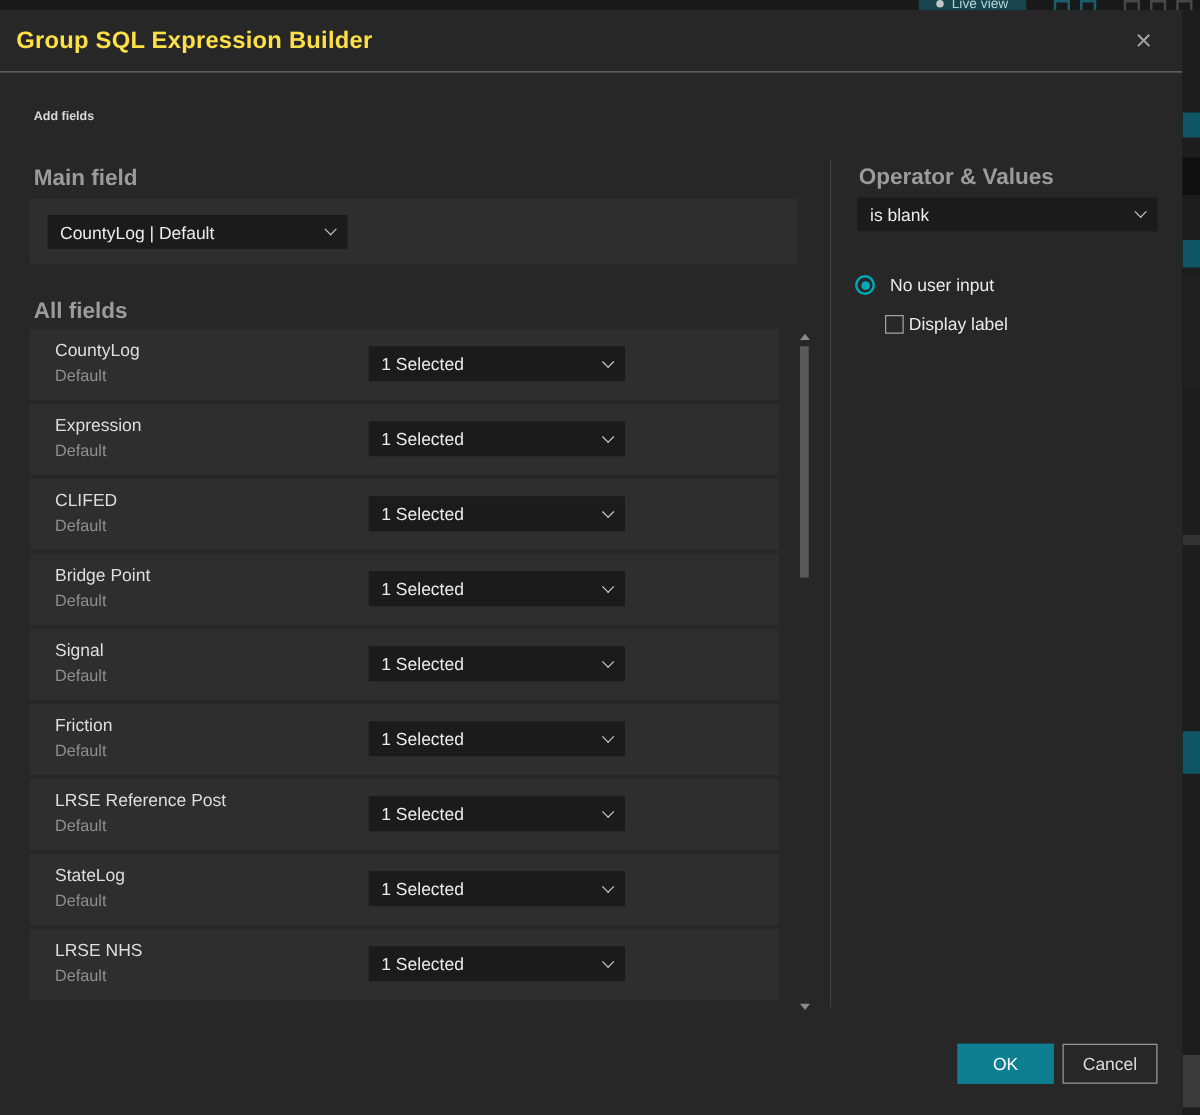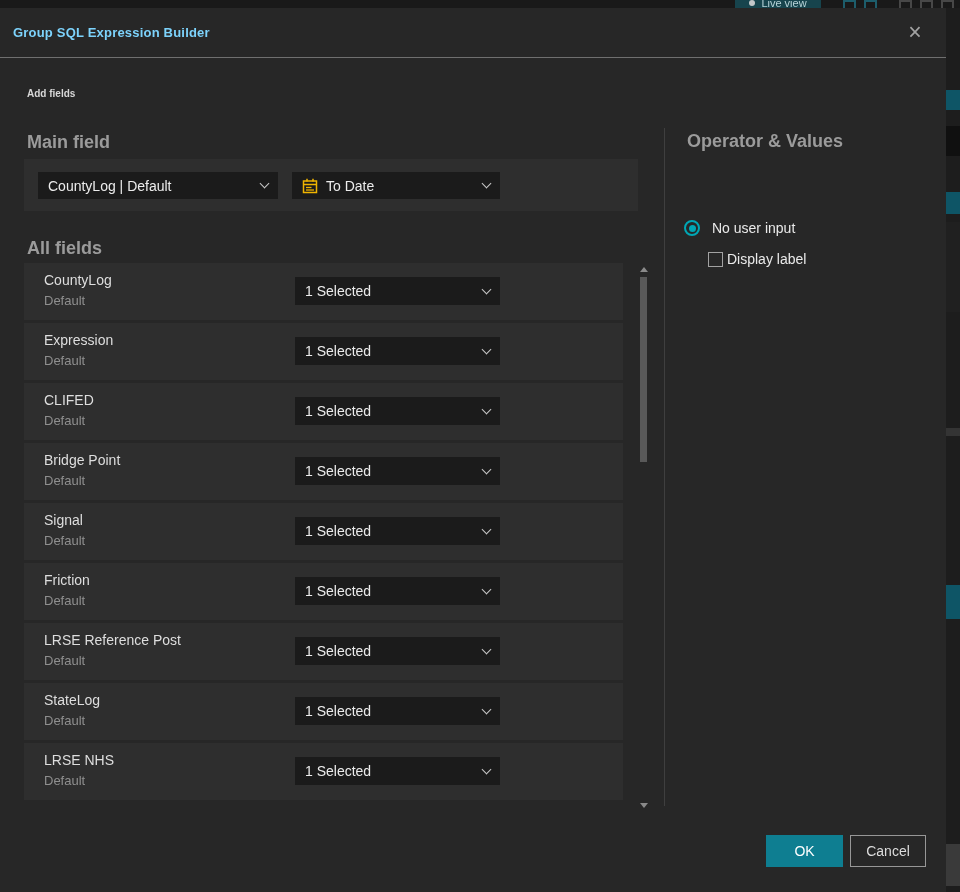--- a/index.html
+++ b/index.html
@@ -20,21 +20,21 @@
   .frag-icon { position:absolute; top:0; height:10px; border:2px solid #1d5d6b; background:transparent; }
   .frag-icon.gray { border-color:#474747; }
 
   .right-strip { position:absolute; left:946px; top:8px; width:14px; height:884px; background:#1d1d1d; z-index:3; overflow:hidden; }
   .strip-frag { position:absolute; left:0; width:14px; }
 
   
   .dialog { position:absolute; left:0; top:8px; width:946px; height:884px; background:#272727; z-index:2; }
 
   .title-bar { position:relative; height:50px; border-bottom:1px solid #6f6f6f; display:flex; align-items:center; padding:0 18px 0 13px; }
-  .title-bar h1 { font-size:13px; font-weight:600; color:#7dd3fc; letter-spacing:.2px; }
+  .title-bar h1 { font-size:19px; font-weight:600; color:#fde047; letter-spacing:.2px; }
   .close-btn { margin-left:auto; width:26px; height:26px; display:flex; align-items:center; justify-content:center;
     color:#a2a2a2; font-size:23px; line-height:1; cursor:pointer; background:none; border:none; font-family:"Liberation Sans",sans-serif; }
 
   .section-title { position:absolute; left:27px; top:80px; font-size:10px; font-weight:700; color:#d8d8d8; }
   .field-label { position:absolute; font-size:18px; font-weight:600; color:#9b9b9b; }
   .label-main { left:27px; top:124px; }
   .label-all  { left:27px; top:230px; }
 
   .panel { position:absolute; background:#2e2e2e; }
   .main-panel { left:24px; top:151px; width:614px; height:52px; }
@@ -118,32 +118,20 @@
 
   <div class="section-title">Add fields</div>
 
   <div class="field-label label-main">Main field</div>
 
   <div class="panel main-panel">
     <div class="dd dd-main-field">
       <span class="dd-text">CountyLog | Default</span>
       <span class="chev"></span>
     </div>
-    <div class="dd dd-main-value">
-      <svg class="cal-icon" width="16" height="16" viewBox="0 0 16 16">
-        <rect x="1.5" y="3" width="13" height="11.5" fill="none" stroke="var(--calendar-gold)" stroke-width="1.5"></rect>
-        <line x1="1.5" y1="6.5" x2="14.5" y2="6.5" stroke="var(--calendar-gold)" stroke-width="1.5"></line>
-        <line x1="5" y1="0.8" x2="5" y2="3.6" stroke="var(--calendar-gold)" stroke-width="1.5"></line>
-        <line x1="11" y1="0.8" x2="11" y2="3.6" stroke="var(--calendar-gold)" stroke-width="1.5"></line>
-        <line x1="4" y1="9.5" x2="9.5" y2="9.5" stroke="var(--calendar-gold)" stroke-width="1.3"></line>
-        <line x1="4" y1="12" x2="12" y2="12" stroke="var(--calendar-gold)" stroke-width="1.3"></line>
-      </svg>
-      <span class="dd-text">To Date</span>
-      <span class="chev"></span>
-    </div>
   </div>
 
   <div class="field-label label-all">All fields</div>
 
   <div>
       <div class="list-row" style="top: 255px;">
     <span class="row-name">CountyLog</span>
     <span class="row-sub">Default</span>
     <div class="dd row-dd">
       <span class="dd-text">1 Selected</span>
@@ -219,20 +207,24 @@
   <div class="scrollbar">
     <span class="sb-arrow-up"></span>
     <span class="sb-thumb"></span>
     <span class="sb-arrow-down"></span>
   </div>
 
   <div class="v-divider"></div>
 
   <div class="field-label label-operator">Operator &amp; Values</div>
 
+  <div class="dd dd-operator">
+    <span class="dd-text">is blank</span>
+    <span class="chev"></span>
+  </div>
 
   <div class="radio-row">
     <span class="radio-outer">
       <span class="radio-inner"></span>
     </span>
     <span class="radio-label">No user input</span>
   </div>
 
   <div class="check-row">
     <span class="checkbox"></span>

